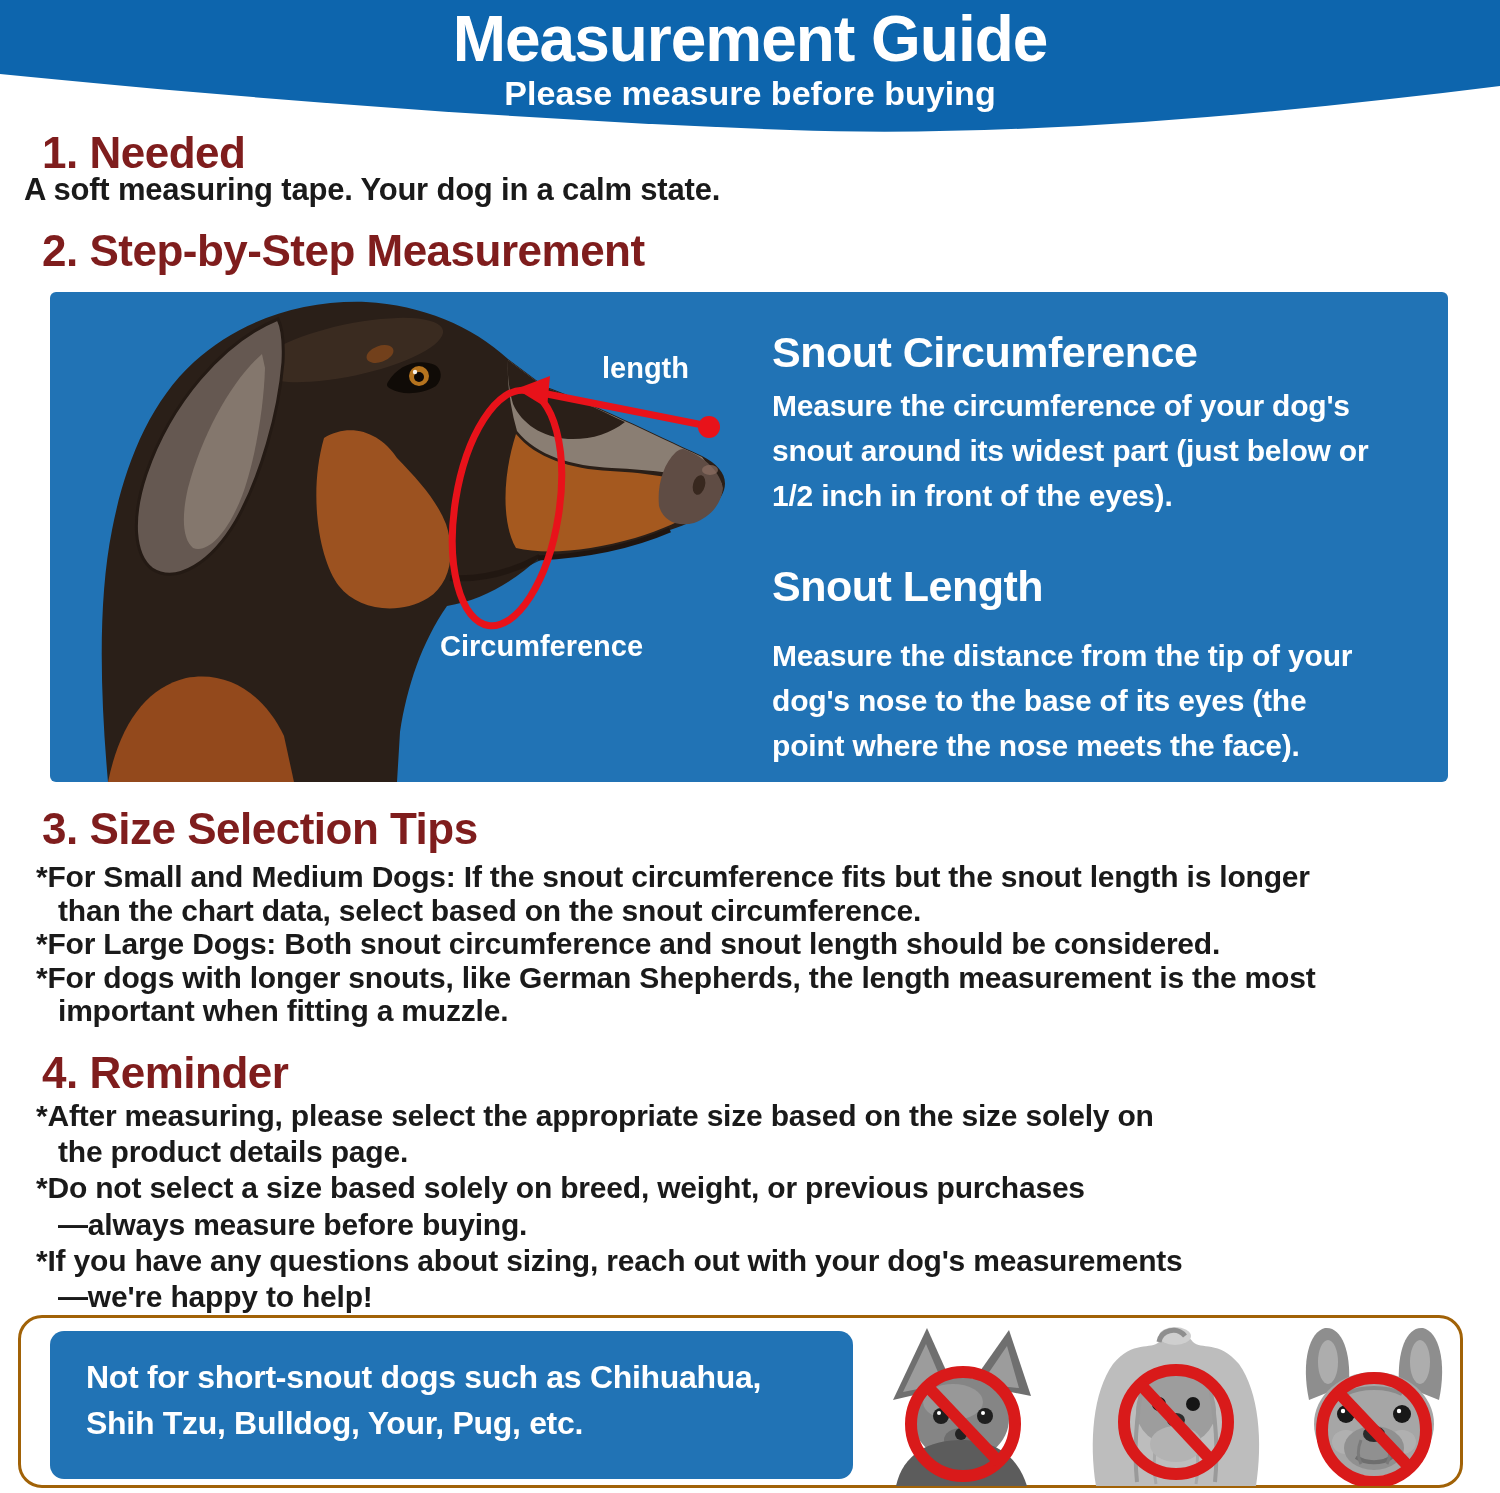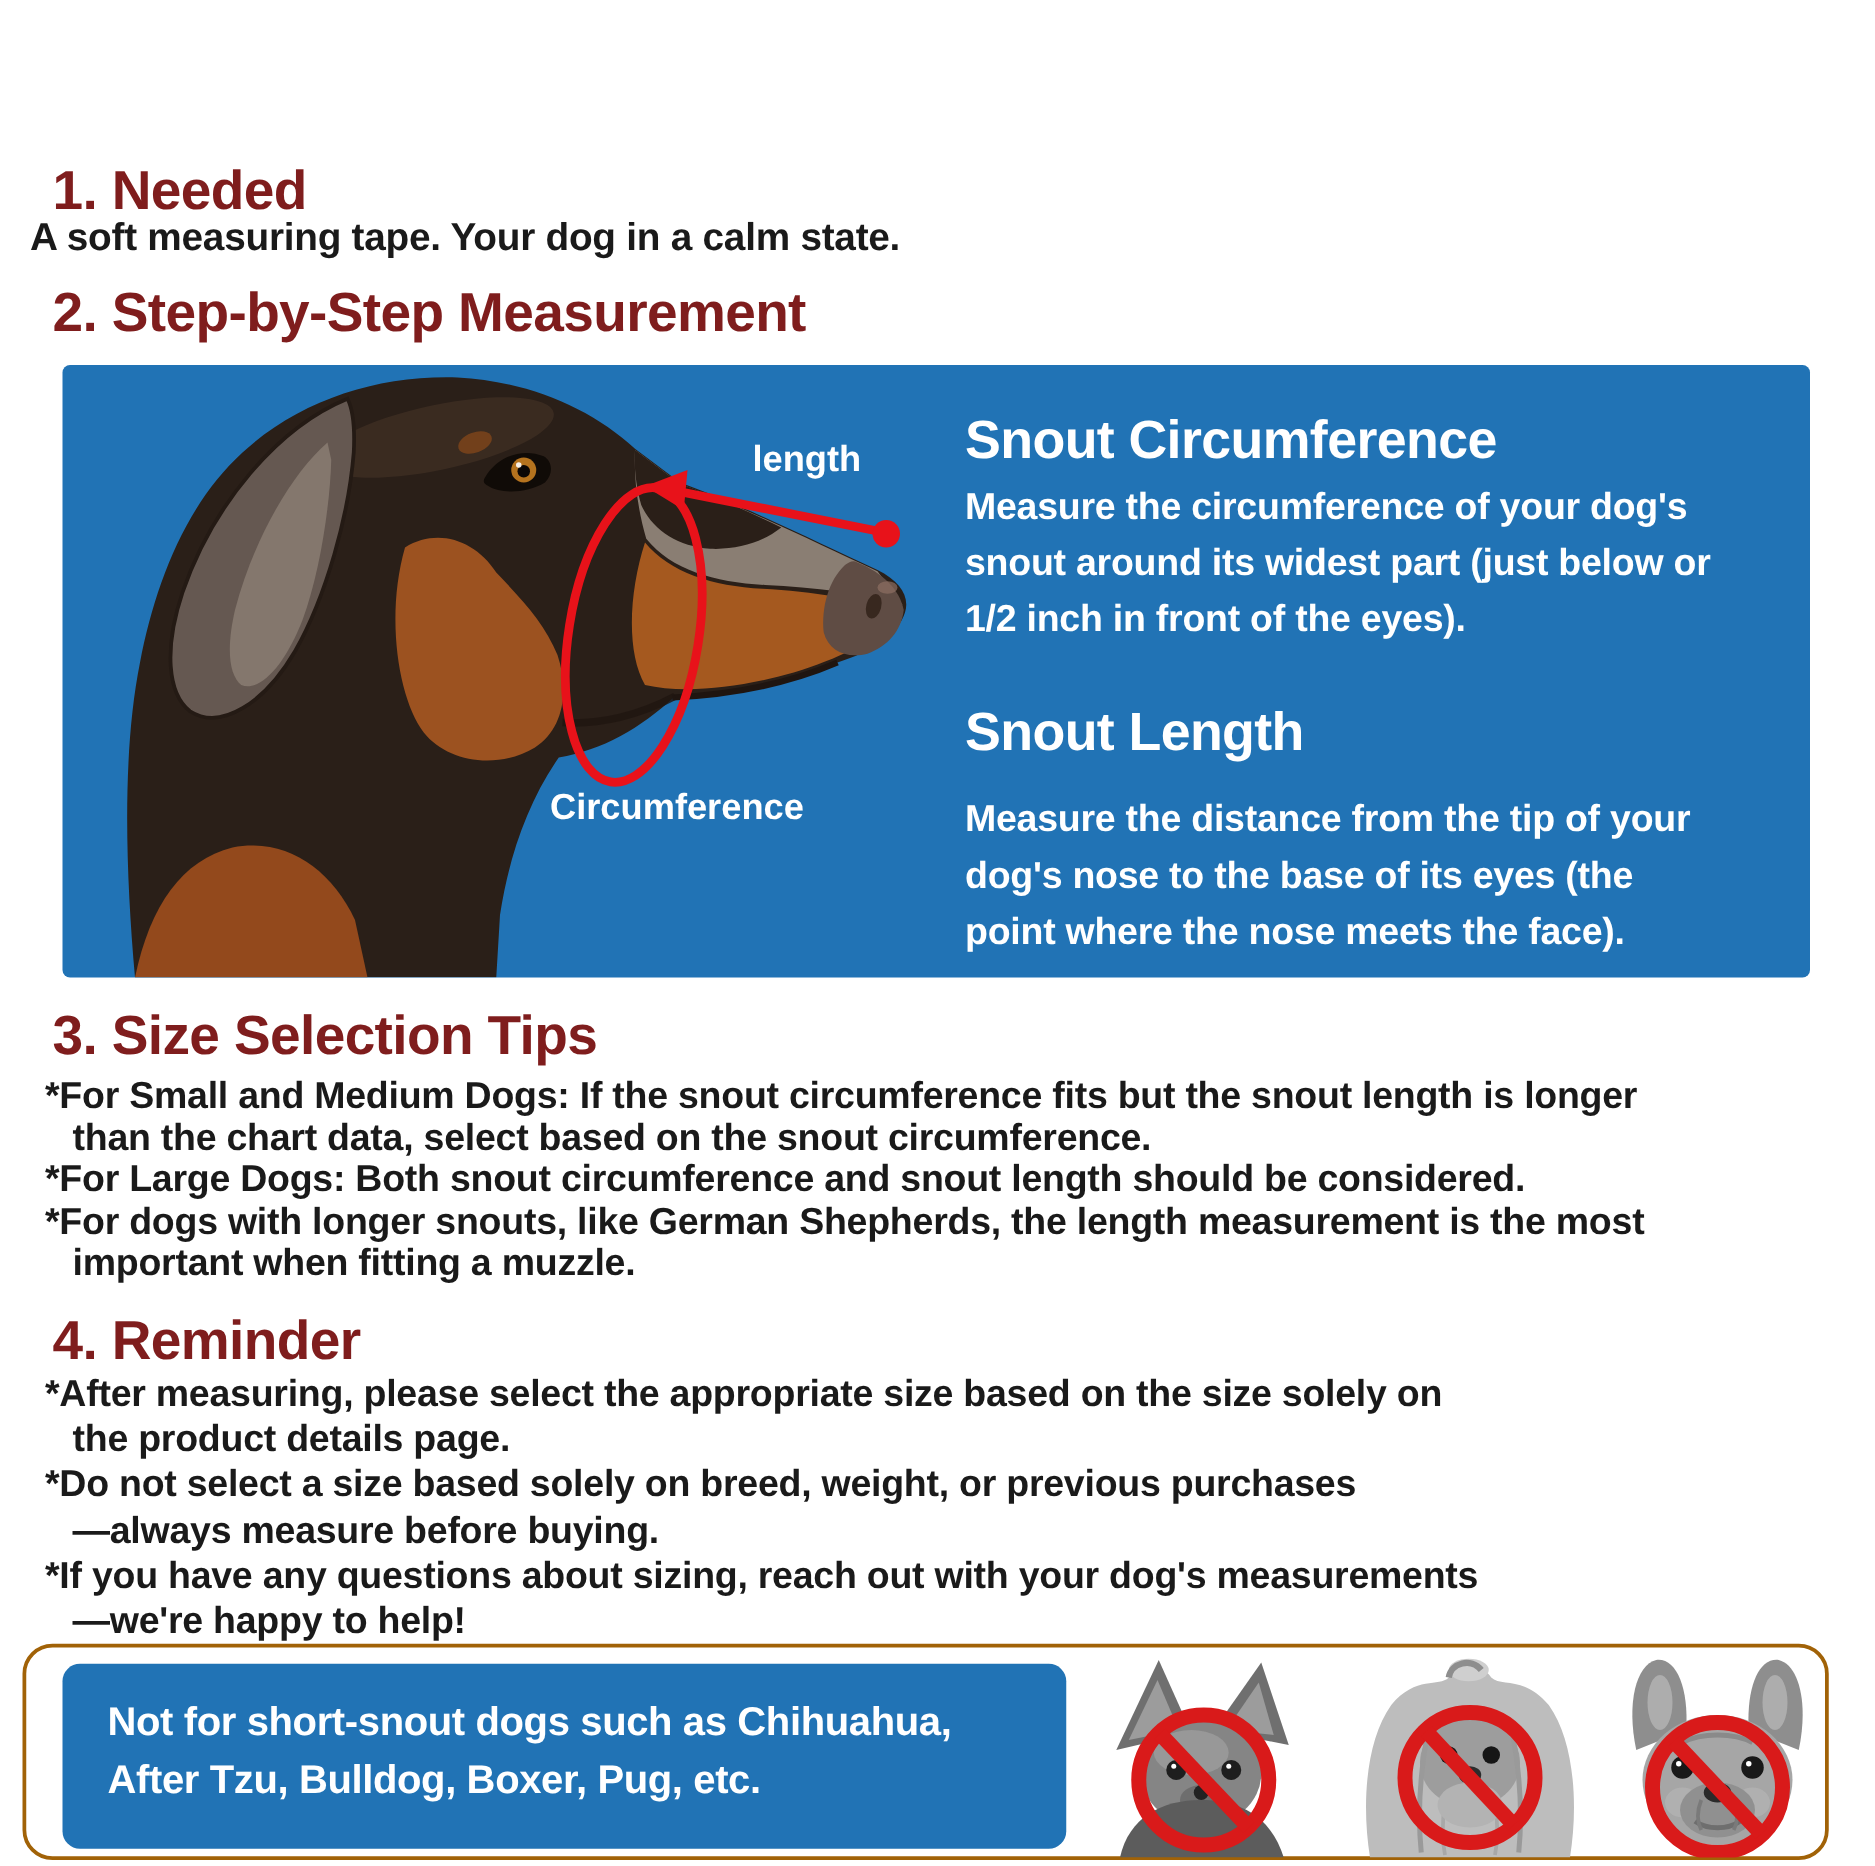--- a/index.html
+++ b/index.html
@@ -51,20 +51,27 @@
   .warn-ln{position:absolute;left:36px;color:#ffffff;font-size:32px;font-weight:700;white-space:nowrap;letter-spacing:-0.3px;}
   .warn-ln1{top:28px;}
   .warn-ln2{top:74px;}
   .nodogs{position:absolute;left:820px;top:4px;}
 </style>
 </head>
 <body>
 
 <div class="page">
 
+  <div class="header">
+    <svg width="1500" height="145" viewBox="0 0 1500 145">
+      <path d="M0,0 H1500 V86 C1260,116 1010,138 790,130 C520,120 240,98 0,74 Z" fill="#0d65ad"></path>
+    </svg>
+    <div class="hdr-title">Measurement Guide</div>
+    <div class="hdr-sub">Please measure before buying</div>
+  </div>
 
   <div class="sec-h" style="left:22px;top:128px;">1. Needed</div>
   <div class="body-line" style="left:24px;top:172px;">A soft measuring tape. Your dog in a calm state.</div>
 
   <div class="sec-h" style="left:22px;top:226px;">2. Step-by-Step Measurement</div>
 
   <div class="panel">
 
     <svg class="dogsvg" width="690" height="490" viewBox="0 0 690 490">
 
@@ -137,21 +144,21 @@
     <div class="ln c">the product details page.</div>
     <div class="ln b">*Do not select a size based solely on breed, weight, or previous purchases</div>
     <div class="ln c">—always measure before buying.</div>
     <div class="ln b">*If you have any questions about sizing, reach out with your dog's measurements</div>
     <div class="ln c">—we're happy to help!</div>
   </div>
 
   <div class="warnbox">
     <div class="warnblue">
       <div class="warn-ln warn-ln1">Not for short-snout dogs such as Chihuahua,</div>
-      <div class="warn-ln warn-ln2">After Tzu, Bulldog, Boxer, Pug, etc.</div>
+      <div class="warn-ln warn-ln2">Shih Tzu, Bulldog, Your, Pug, etc.</div>
     </div>
 
     <svg class="nodogs" width="630" height="164" viewBox="0 0 630 164">
 
       <g>
         <polygon points="52,78 86,6 112,64" fill="#6f6f6f"></polygon>
         <polygon points="62,70 85,22 102,62" fill="#9c9c9c"></polygon>
         <polygon points="130,62 168,8 190,74" fill="#6f6f6f"></polygon>
         <polygon points="140,62 166,24 178,66" fill="#9c9c9c"></polygon>
         <ellipse cx="120" cy="97" rx="48" ry="42" fill="#858585"></ellipse>

